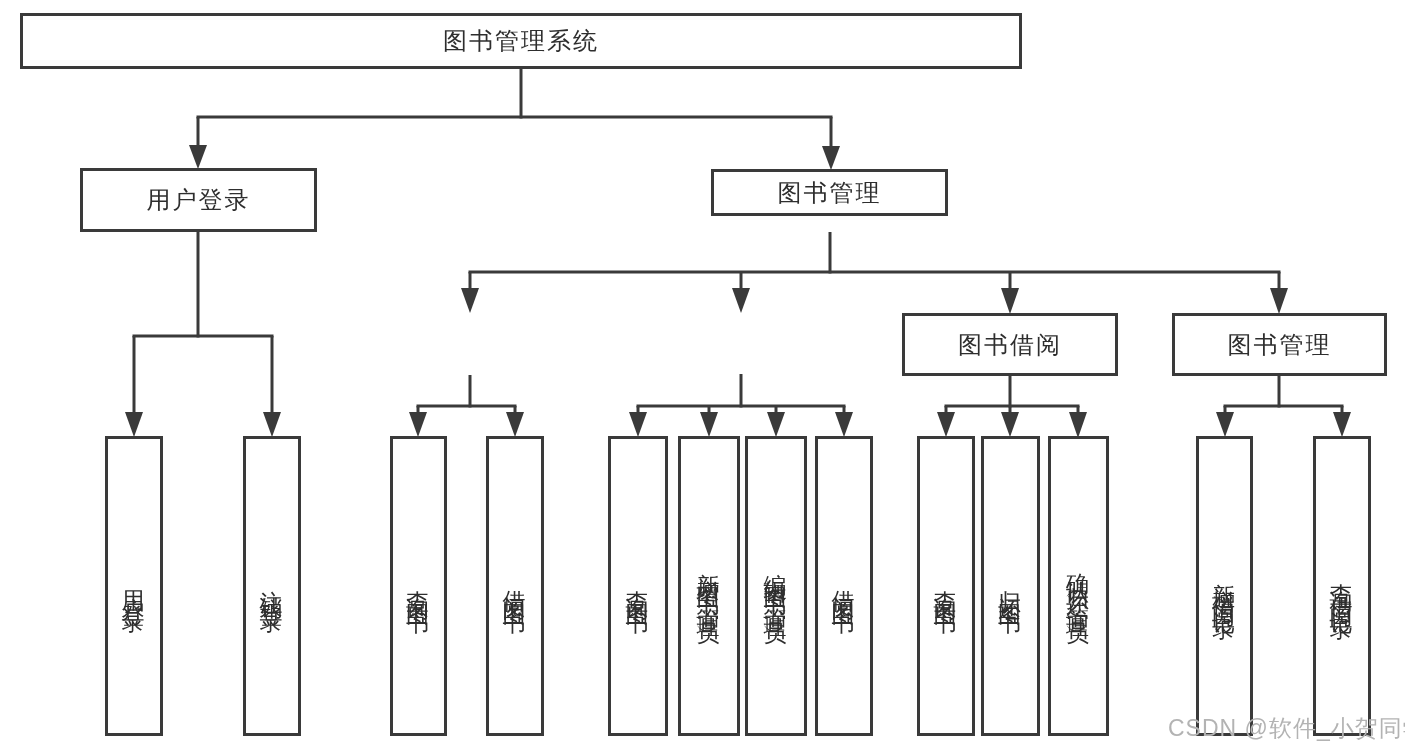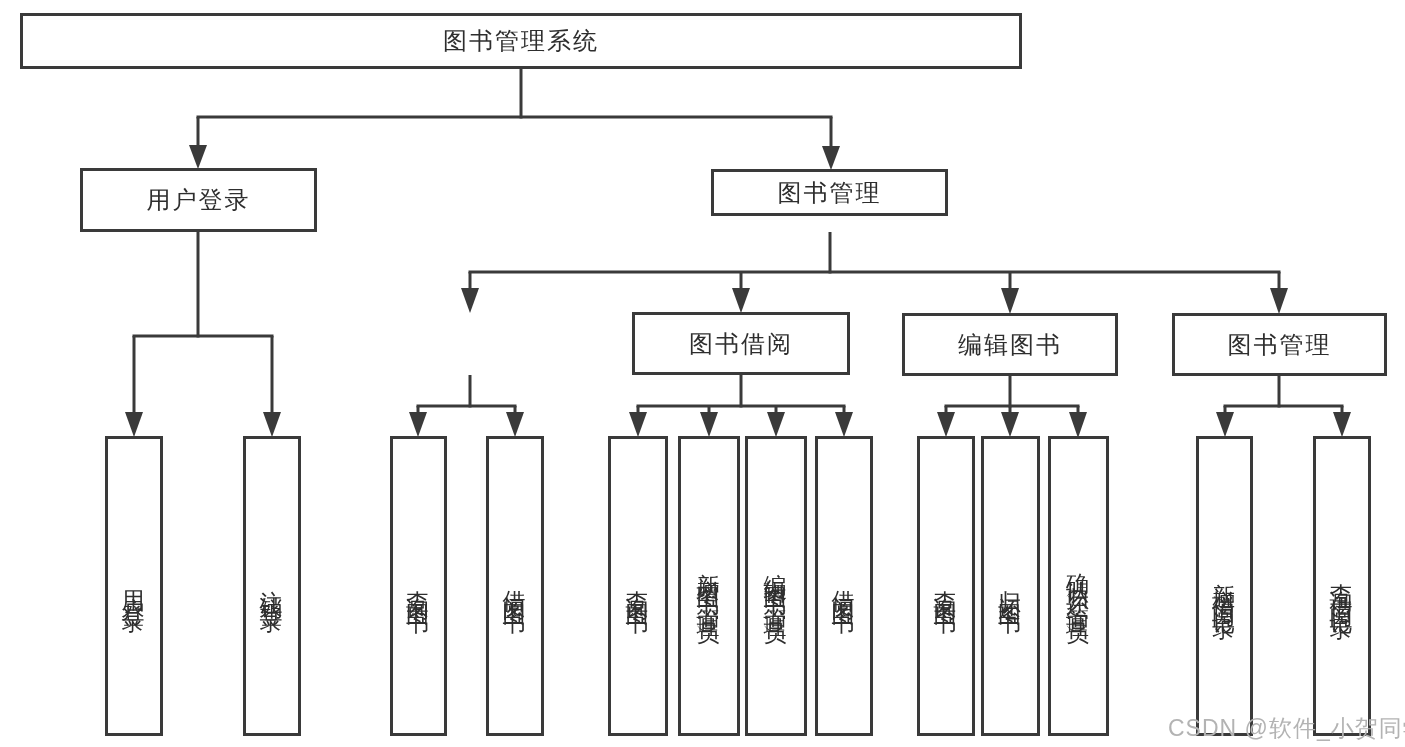--- a/index.html
+++ b/index.html
@@ -156,25 +156,22 @@
     <span>图书管理系统</span>
   </div>
 
   <div class="hnode" style="left:80px; top:168px; width:237px; height:64px;">
     <span>用户登录</span>
   </div>
   <div class="hnode" style="left:711px; top:169px; width:237px; height:47px;">
     <span>图书管理</span>
   </div>
 
-  <div class="hnode" style="left:632px; top:312px; width:218px; height:63px;">
+  <div class="hnode" style="left:902px; top:313px; width:216px; height:63px;">
     <span>图书借阅</span>
-  </div>
-  <div class="hnode" style="left:902px; top:313px; width:216px; height:63px;">
-    <span>编辑图书</span>
   </div>
   <div class="hnode" style="left:1172px; top:313px; width:215px; height:63px;">
     <span>图书管理</span>
   </div>
 
   <div class="vnode" style="left:105px; width:58px;">
     <span>用户登录</span>
   </div>
   <div class="vnode" style="left:243px; width:58px;">
     <span>注销登录</span>

